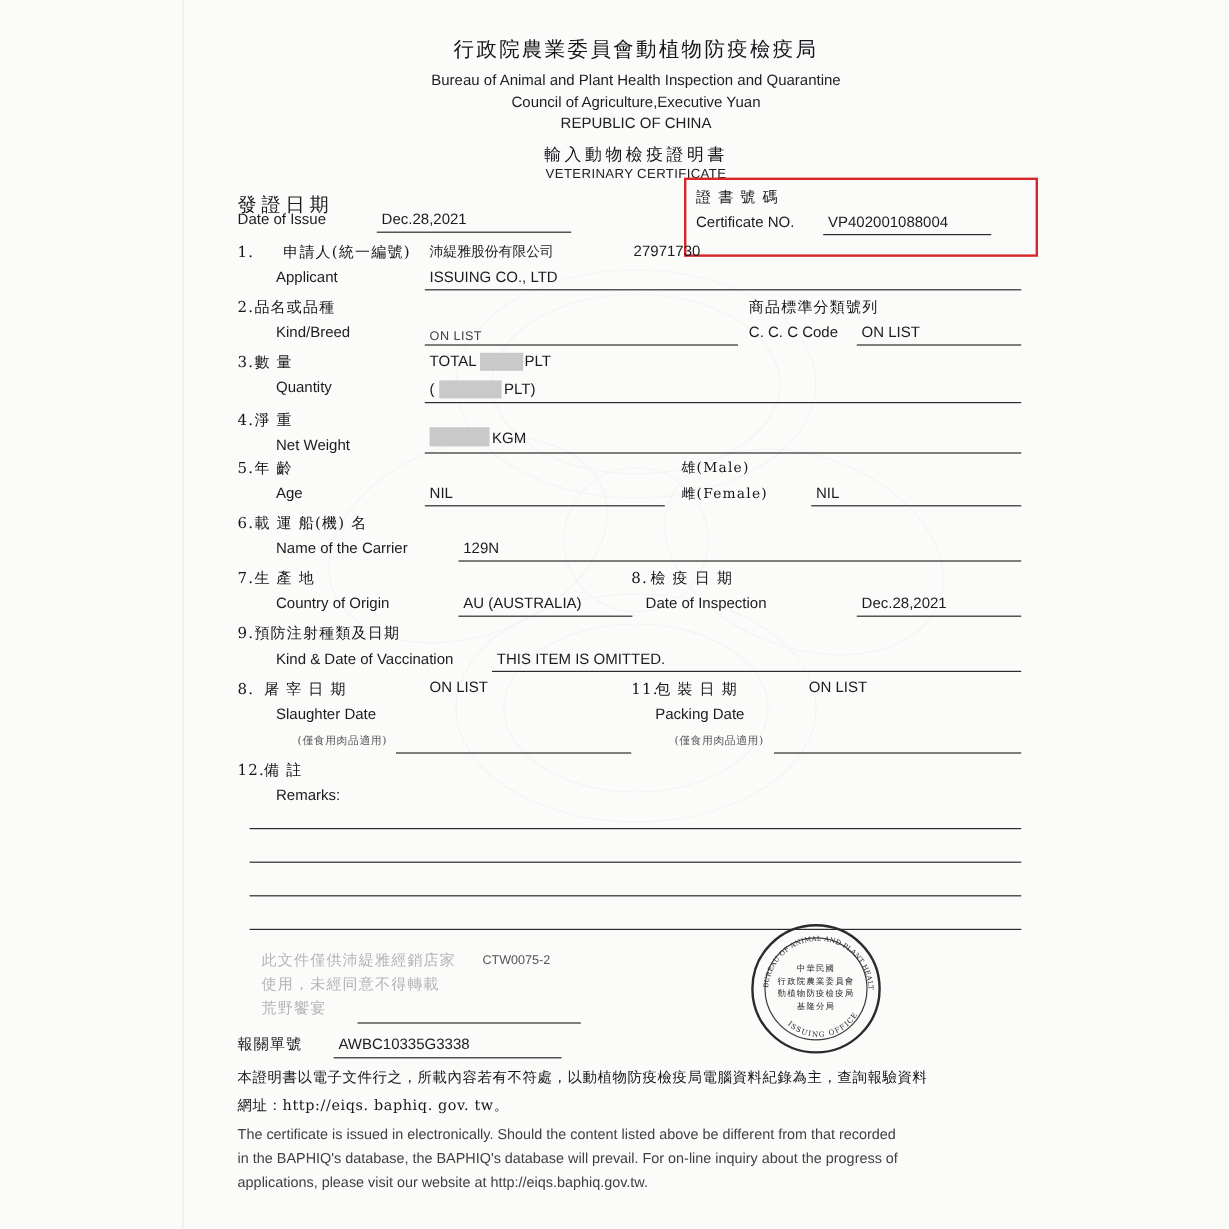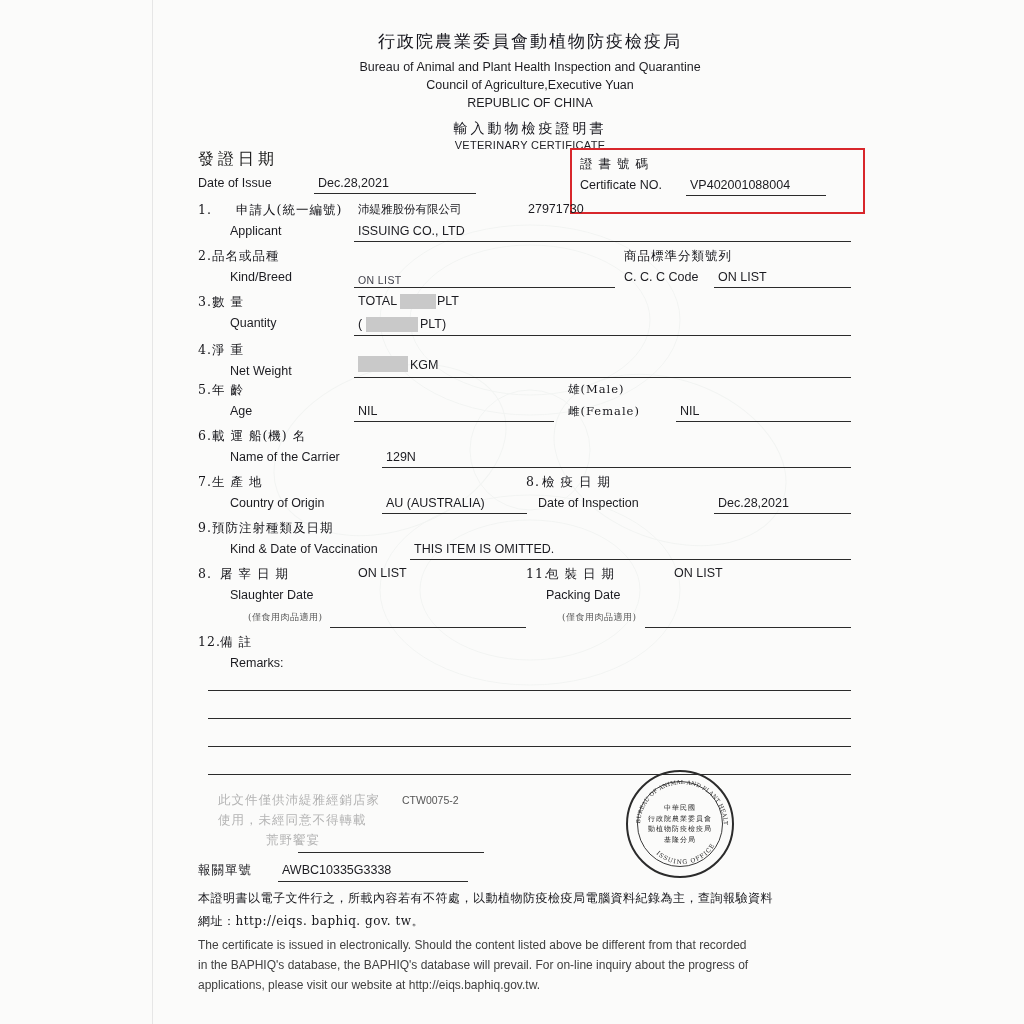--- a/index.html
+++ b/index.html
@@ -203,21 +203,21 @@
 
     <div class="hdr">
       <div class="cn-title">行政院農業委員會動植物防疫檢疫局</div>
       <div class="en1">Bureau of Animal and Plant Health Inspection and Quarantine</div>
       <div class="en2">Council of Agriculture,Executive Yuan</div>
       <div class="en3">REPUBLIC OF CHINA</div>
       <div class="cn-sub">輸入動物檢疫證明書</div>
       <div class="en-sub">VETERINARY CERTIFICATE</div>
     </div>
 
-    <div class="abs" style="left:8px; top:119px;">發  證  日  期</div>
+    <div class="abs" style="left:8px; top:131px;">發  證  日  期</div>
     <div class="abs lbl-en" style="left:8px; top:146px;">Date of Issue</div>
     <div class="abs val" style="left:128px; top:146px;">Dec.28,2021</div>
     <div class="ul" style="left:124px; top:163px; width:162px;"></div>
 
     <div id="cert-box" style="left:380px; top:118px; width:291px; height:62px;"></div>
     <div class="abs lbl-cn" style="left:390px; top:126px;">證  書  號  碼</div>
     <div class="abs lbl-en" style="left:390px; top:148px;">Certificate NO.</div>
     <div class="abs val" style="left:500px; top:148px;">VP402001088004</div>
     <div class="ul" style="left:496px; top:165px; width:140px;"></div>
 
@@ -311,21 +311,21 @@
     <div class="abs lbl-cn" style="left:30px; top:604px;">備      註</div>
     <div class="abs lbl-en" style="left:40px; top:626px;">Remarks:</div>
 
     <div class="ul" style="left:18px; top:660px; width:643px;"></div>
     <div class="ul" style="left:18px; top:688px; width:643px;"></div>
     <div class="ul" style="left:18px; top:716px; width:643px;"></div>
     <div class="ul" style="left:18px; top:744px; width:643px;"></div>
 
     <div class="abs wm" style="left:28px; top:760px;">此文件僅供沛緹雅經銷店家</div>
     <div class="abs wm" style="left:28px; top:780px;">使用，未經同意不得轉載</div>
-    <div class="abs wm" style="left:28px; top:800px;margin-left:48px;">荒野饗宴</div>
+    <div class="abs wm" style="left:28px; top:800px;">荒野饗宴</div>
     <div class="abs" style="left:212px; top:764px; font-family:'Liberation Sans',sans-serif; font-size:10.5px; color:#555;">CTW0075-2</div>
 
     <div id="seal" style="left:436px; top:740px;">
       <div class="inner-ring"></div>
       <svg class="ring-text" viewBox="0 0 108 108">
         <defs>
           <path id="arcTop" d="M 12,54 A 42,42 0 0 1 96,54" fill="none"></path>
           <path id="arcBot" d="M 16,54 A 38,38 0 0 0 92,54" fill="none"></path>
         </defs>
         <text font-family="DejaVu Serif, serif" font-size="5.6" fill="#2b2b2b" letter-spacing="0.2">

